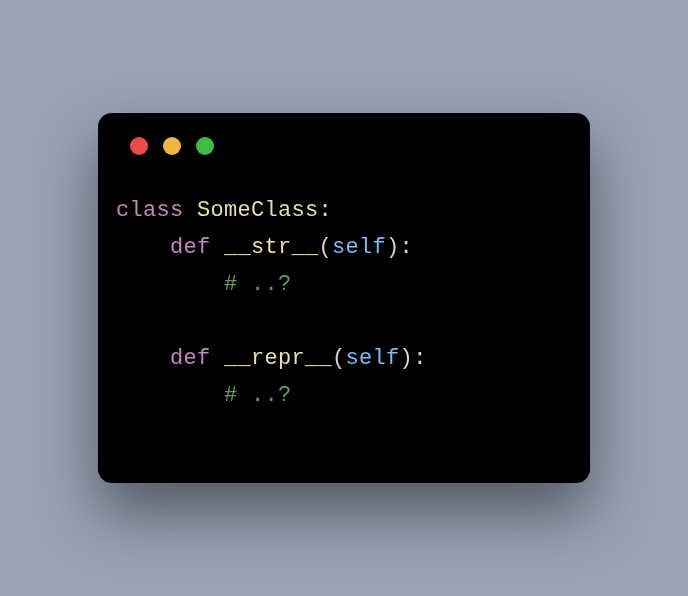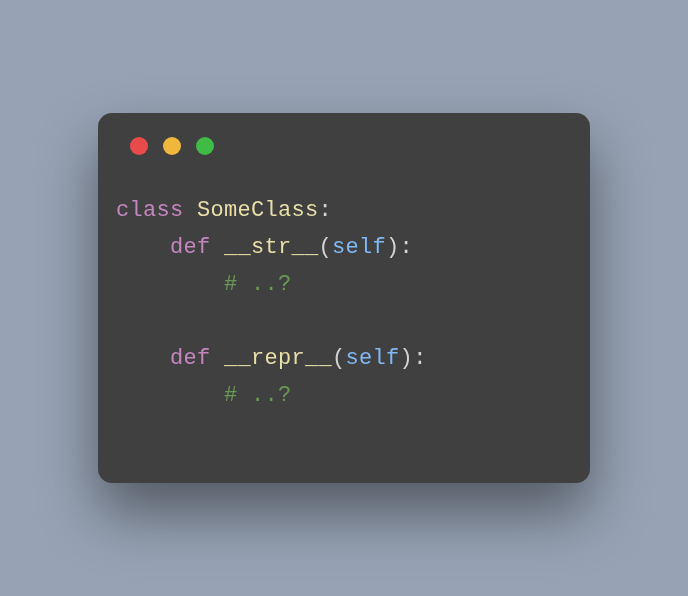--- a/index.html
+++ b/index.html
@@ -14,21 +14,21 @@
       background: #97a3b5;
       display: flex;
       align-items: center;
       justify-content: center;
       font-family: 'SF Mono', 'Monaco', 'Consolas', 'Courier New', monospace;
     }
     
     .editor-window {
       width: 492px;
       height: 370px;
-      background: #404040;
+      background: #000000;
       border-radius: 14px;
       box-shadow: 0 30px 60px rgba(0, 0, 0, 0.45);
       overflow: hidden;
     }
     
     .window-controls {
       display: flex;
       align-items: center;
       gap: 15px;
       padding: 24px 32px 18px 32px;

